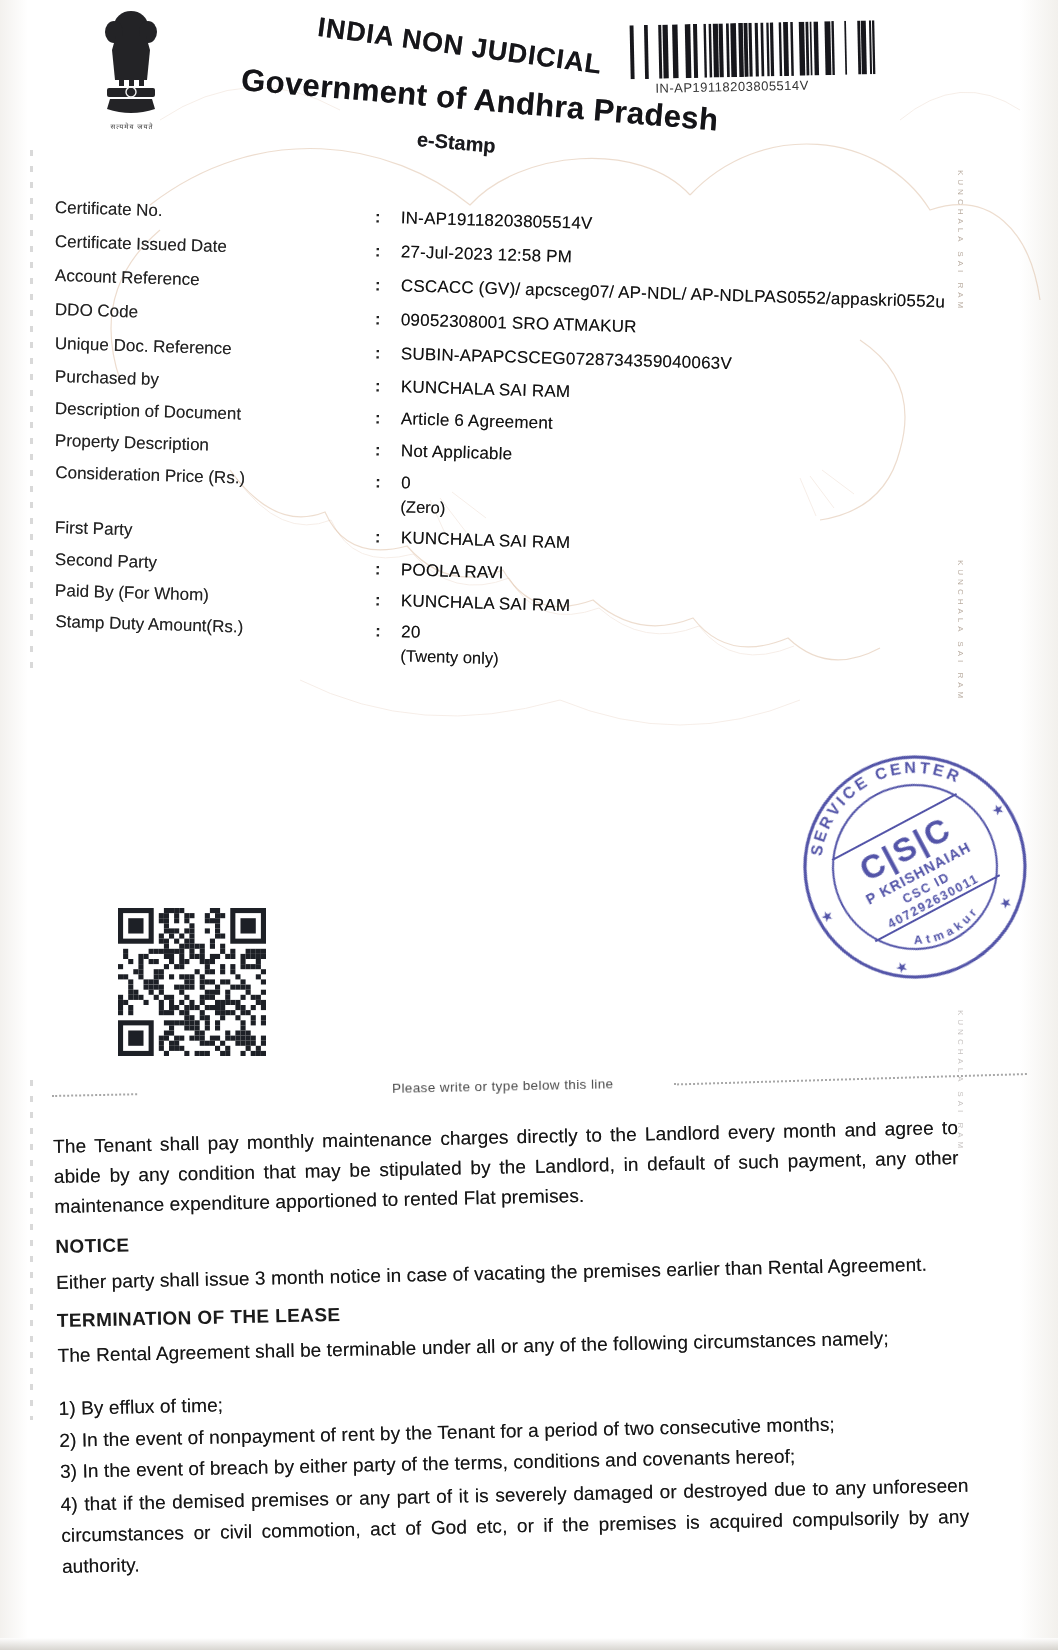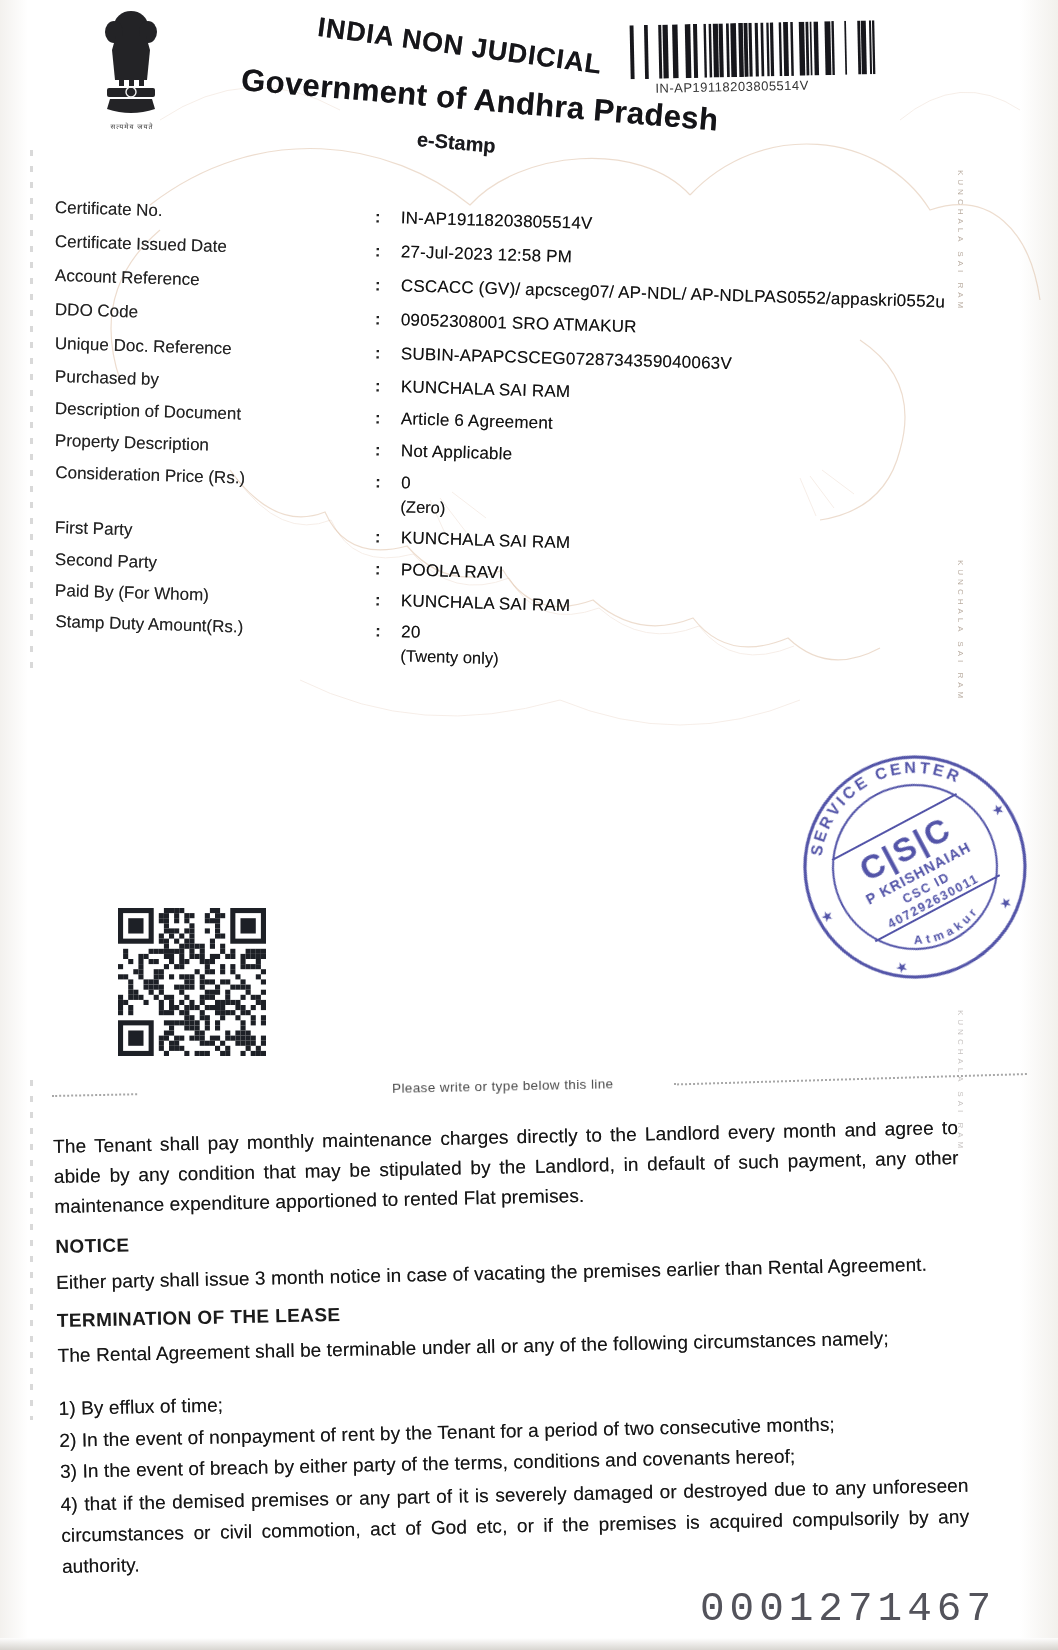--- a/index.html
+++ b/index.html
@@ -602,21 +602,20 @@
     <div class="h-notice">NOTICE</div>
     <div class="bodytext p-notice">Either party shall issue 3 month notice in case of vacating the premises earlier than Rental Agreement.</div>
     <div class="h-term">TERMINATION OF THE LEASE</div>
     <div class="bodytext p-term">The Rental Agreement shall be terminable under all or any of the following circumstances namely;</div>
     <div class="bodytext c1">1) By efflux of time;</div>
     <div class="bodytext c2">2) In the event of nonpayment of rent by the Tenant for a period of two consecutive months;</div>
     <div class="bodytext c3">3) In the event of breach by either party of the terms, conditions and covenants hereof;</div>
     <div class="bodytext c4">4) that if  the demised premises or any part of it  is severely damaged or destroyed due to any unforeseen circumstances or civil commotion, act of God etc, or if the premises is acquired compulsorily by any authority.</div>
   </div>
 
-  <div class="serial">0001271467</div>
 
   <div class="vtext vt1">KUNCHALA SAI RAM</div>
   <div class="vtext vt2">KUNCHALA SAI RAM</div>
   <div class="vtext vt3">KUNCHALA SAI RAM</div>
   <div class="dash-strip ds1"></div>
   <div class="dash-strip ds2"></div>
   <div class="bottom-edge"></div>
 </div>
 
 </body></html>

